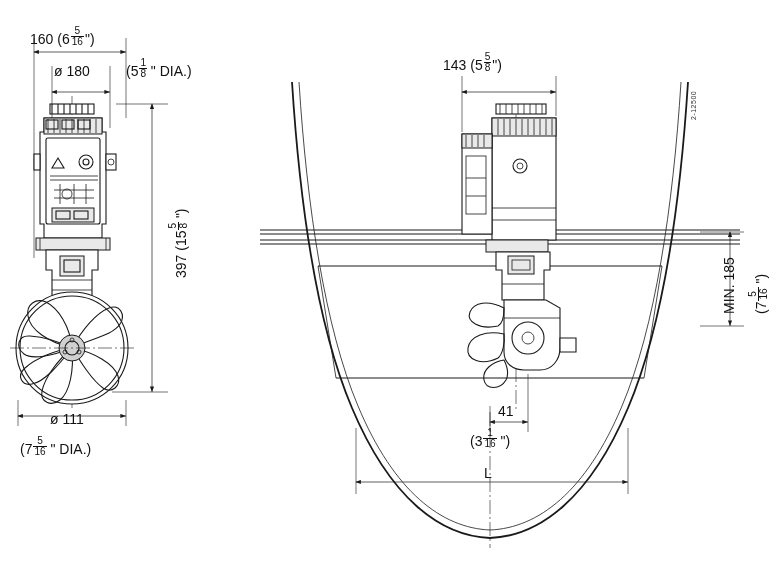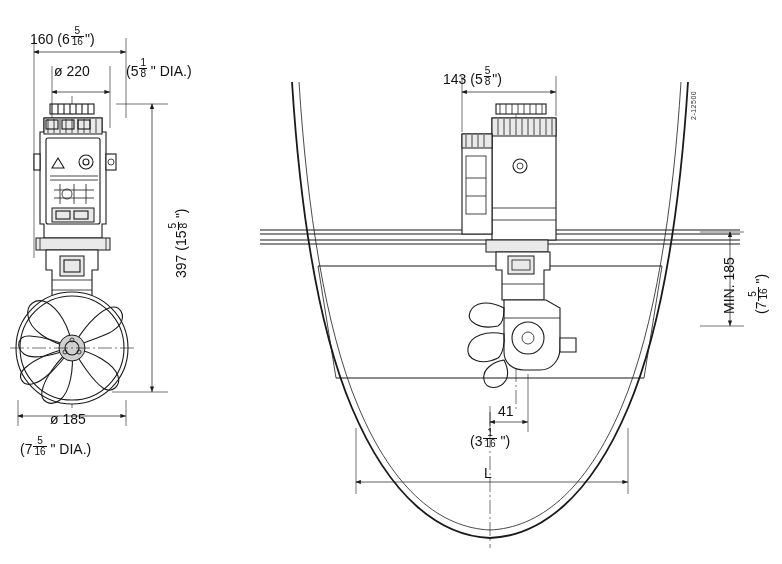--- a/index.html
+++ b/index.html
@@ -247,40 +247,40 @@
       <line class="ext" x1="628" y1="420" x2="628" y2="486"></line>
       <line class="dim" x1="356" y1="474" x2="628" y2="474" marker-start="url(#arS)" marker-end="url(#ar)"></line>
     </g>
   </svg>
 
   <div class="dim-label" style="left:30px; top:18px;">
     <span>160 (6</span><span class="frac"><span class="num">5</span><span class="den">16</span></span><span>")</span>
   </div>
 
   <div class="dim-label" style="left:54px; top:56px;">
-    <span>ø 220</span>
+    <span>ø 180</span>
   </div>
 
   <div class="dim-label" style="left:126px; top:50px;">
     <span>(5</span><span class="frac"><span class="num">1</span><span class="den">8</span></span><span> " DIA.)</span>
   </div>
 
   <div class="dim-label rot" style="left:168px; top:270px;">
     <span>397 (15</span><span class="frac"><span class="num">5</span><span class="den">8</span></span><span> ")</span>
   </div>
 
   <div class="dim-label" style="left:50px; top:404px;">
-    <span>ø 185</span>
+    <span>ø 111</span>
   </div>
 
   <div class="dim-label" style="left:20px; top:428px;">
     <span>(7</span><span class="frac"><span class="num">5</span><span class="den">16</span></span><span> " DIA.)</span>
   </div>
 
-  <div class="dim-label" style="left:443px; top:58px;">
+  <div class="dim-label" style="left:443px; top:44px;">
     <span>143 (5</span><span class="frac"><span class="num">5</span><span class="den">8</span></span><span>")</span>
   </div>
 
   <div class="dim-label rot" style="left:722px; top:306px;">
     <span>MIN. 185</span>
   </div>
 
   <div class="dim-label rot" style="left:748px; top:306px;">
     <span>(7</span><span class="frac"><span class="num">5</span><span class="den">16</span></span><span> ")</span>
   </div>

